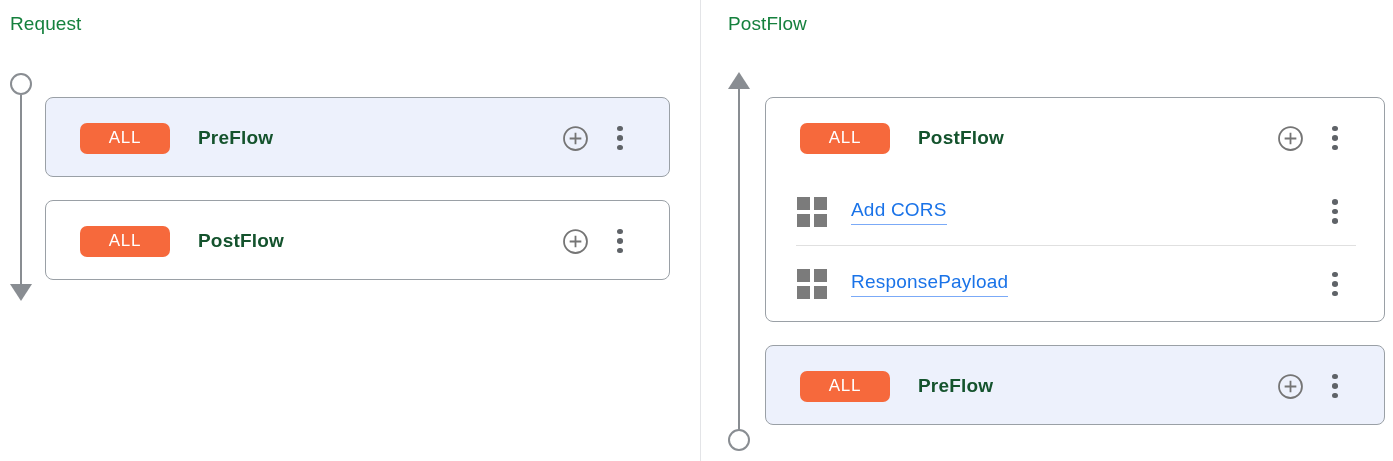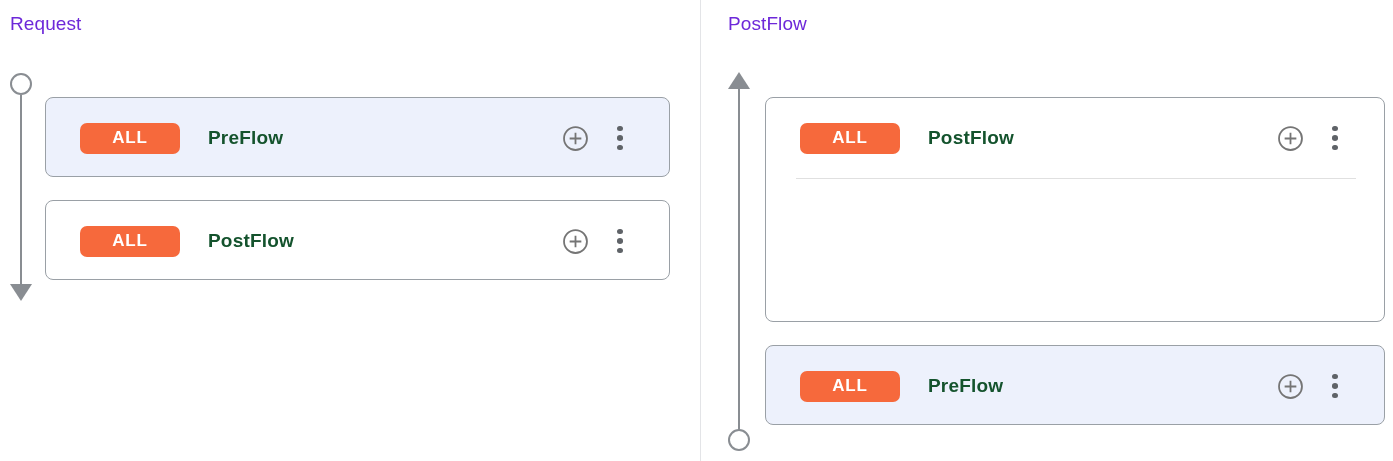--- a/index.html
+++ b/index.html
@@ -10,21 +10,21 @@
     font-family: "Liberation Sans", sans-serif;
     color: #202124;
     overflow: hidden;
   }
   .panel-divider {
     position: absolute; left: 700px; top: 0; width: 1px; height: 461px;
     background: #e3e4e7;
   }
   .panel-title {
     position: absolute;
-    font-size: 19px; font-weight: 400; color: #6d28d9; letter-spacing: .1px;
+    font-size: 19px; font-weight: 400; color: #15803d; letter-spacing: .1px;
   }
   .panel-title.request { left: 10px; top: 13px; }
   .panel-title.response { left: 728px; top: 13px; }
 
   
   .tl-line { position: absolute; width: 2px; background: #898d92; }
   .tl-circle {
     position: absolute; width: 22px; height: 22px;
     border: 2px solid #898d92; border-radius: 50%; background: #fff;
   }
@@ -45,24 +45,24 @@
     border: 1px solid #9aa0a6;
     border-radius: 8px;
   }
   .flow-card.highlight { background: #edf1fc; }
   .flow-row {
     display: flex; align-items: center;
     height: 80px; padding: 0 42px 0 34px;
   }
   .badge {
     display: inline-flex; align-items: center; justify-content: center;
-    width: 100px; height: 31px;
+    width: 90px; height: 31px;
     background: #f6693c; color: #ffffff;
     border-radius: 7px;
-    font-size: 17px; font-weight: 700; letter-spacing: .8px;
+    font-size: 17px; font-weight: 400; letter-spacing: .8px;
   }
   .flow-name {
     margin-left: 28px;
     font-size: 19px; font-weight: 700; color: #14532d; letter-spacing: .2px;
   }
   .spacer { flex: 1; }
 
   .icon-btn {
     background: none; border: none; padding: 0; cursor: pointer;
     display: inline-flex; align-items: center; justify-content: center;
@@ -160,23 +160,53 @@
         <path d="M12 6.8v10.4M6.8 12h10.4" fill="none" stroke="#757575" stroke-width="1.6"></path>
       </svg>
     </button>
     <button class="icon-btn kebab-btn">
       <span class="dot"></span>
       <span class="dot"></span>
       <span class="dot"></span>
     </button>
   </div>
 
+  <div class="policy-row first">
+    <span class="grid-icon">
+      <span></span>
+        <span></span>
+        <span></span>
+        <span></span>
+    </span>
+    <a href="#" class="policy-link">Add CORS</a>
+    <span class="spacer"></span>
+    <button class="icon-btn kebab-btn">
+      <span class="dot"></span>
+      <span class="dot"></span>
+      <span class="dot"></span>
+    </button>
+  </div>
 
   <div class="row-divider"></div>
 
+  <div class="policy-row second">
+    <span class="grid-icon">
+      <span></span>
+        <span></span>
+        <span></span>
+        <span></span>
+    </span>
+    <a href="#" class="policy-link">ResponsePayload</a>
+    <span class="spacer"></span>
+    <button class="icon-btn kebab-btn">
+      <span class="dot"></span>
+      <span class="dot"></span>
+      <span class="dot"></span>
+    </button>
+  </div>
 </div>
 
 <div class="flow-card highlight" style="left:765px; top:345px; width:620px; height:80px;">
   <div class="flow-row">
     <span class="badge">ALL</span>
     <span class="flow-name">PreFlow</span>
     <span class="spacer"></span>
     <button class="icon-btn plus-btn">
       <svg width="27" height="27" viewBox="0 0 24 24">
         <circle cx="12" cy="12" r="10.2" fill="none" stroke="#757575" stroke-width="1.6"></circle>

